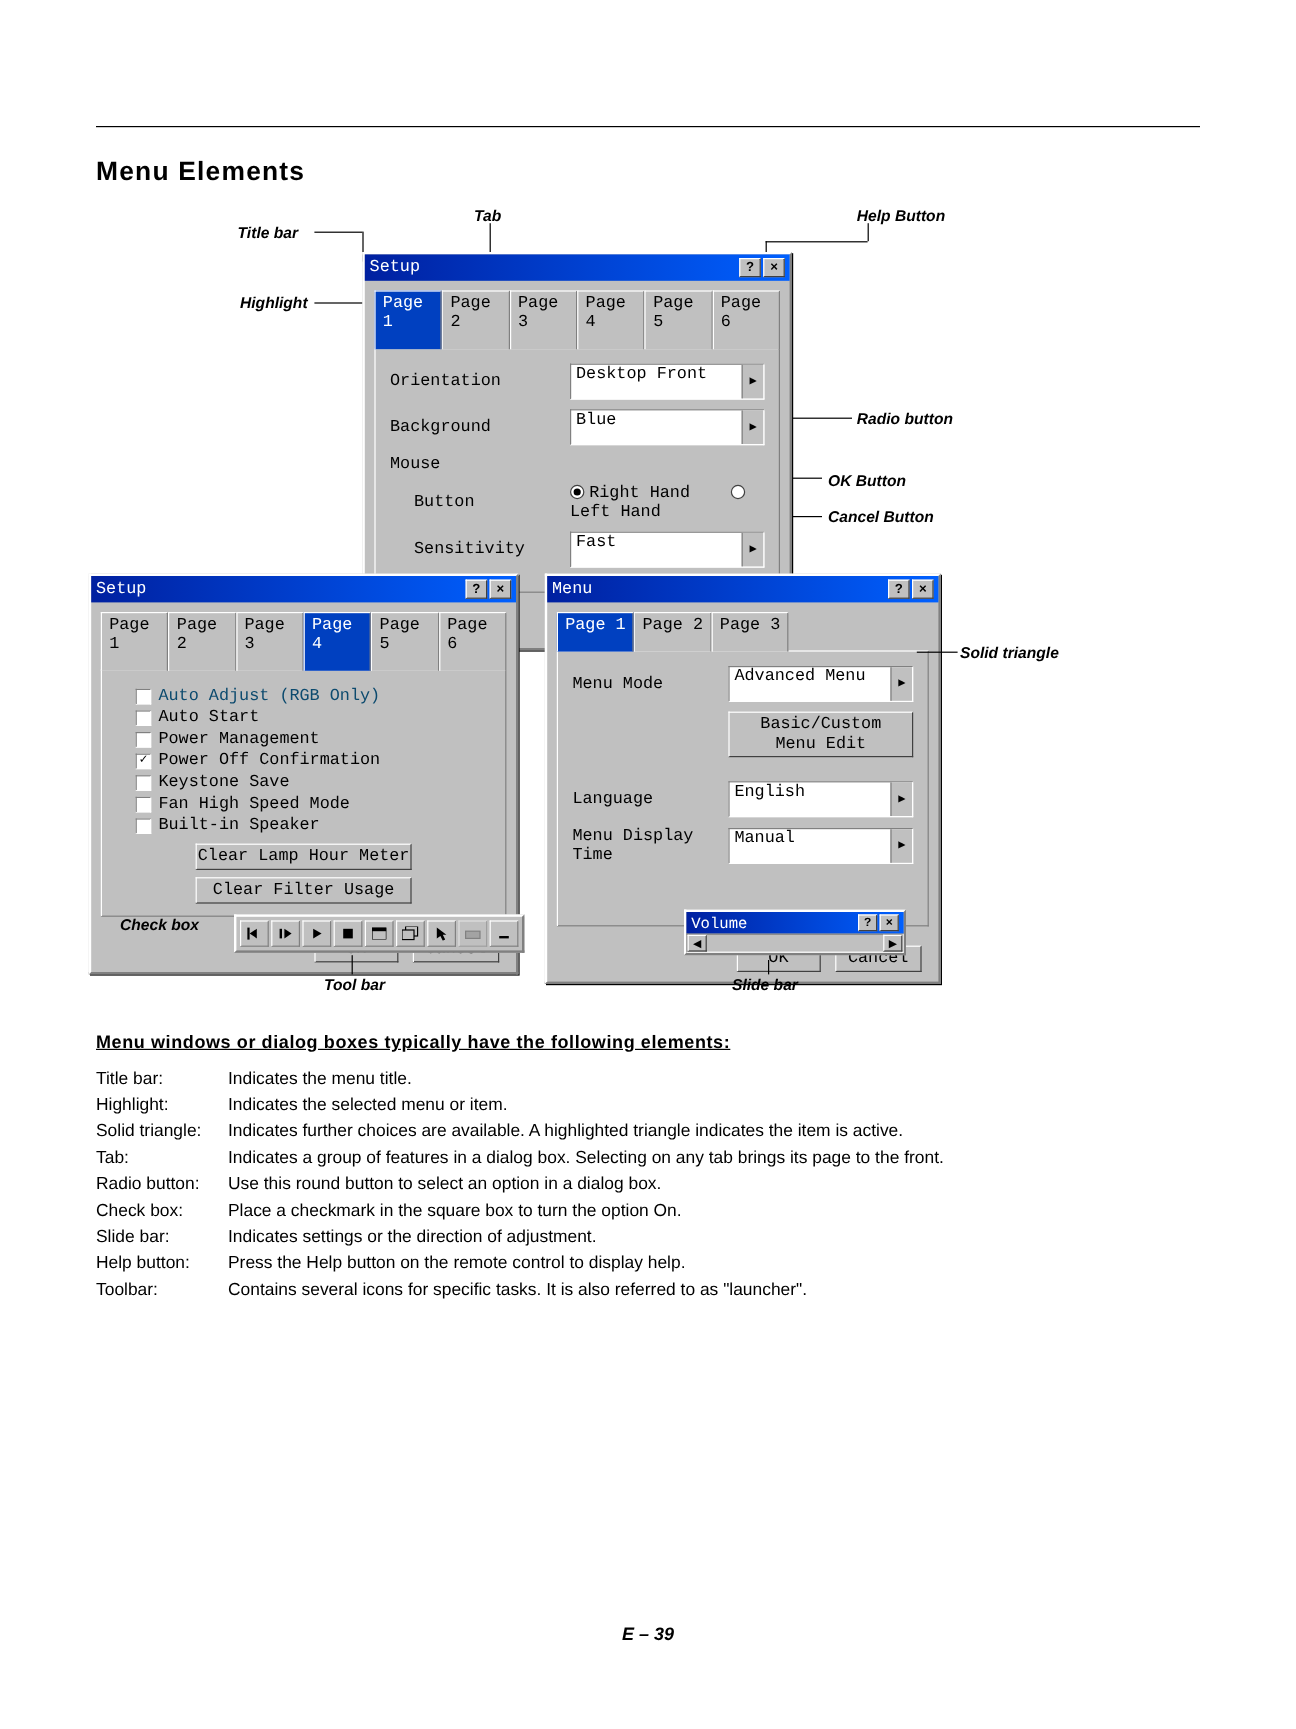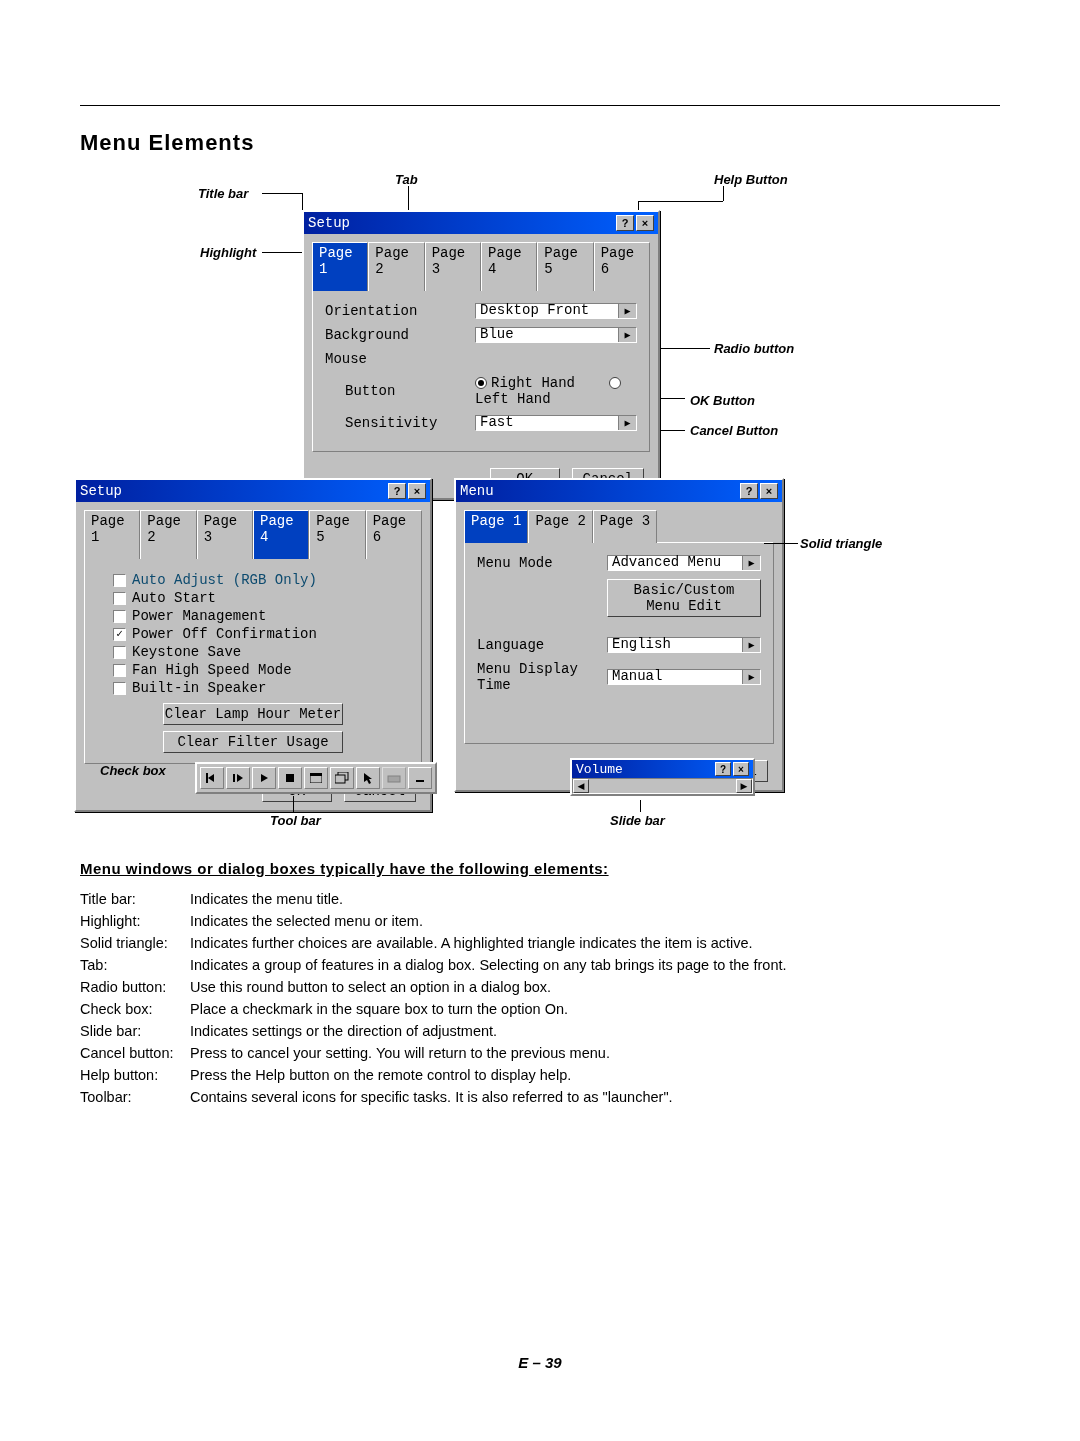--- a/index.html
+++ b/index.html
@@ -12,21 +12,21 @@
   .dialog { position: absolute; background: #c0c0c0; border-top: 2px solid #fff; border-left: 2px solid #fff; border-right: 2px solid #808080; border-bottom: 2px solid #808080; box-shadow: 1px 1px 0 #000; }
   .titlebar { height: 22px; background: linear-gradient(to right, #0020a0, #0060ff); color: #fff; font-family: "Courier New", monospace; font-size: 14px; padding: 2px 4px; display: flex; align-items: center; }
   .titlebar .spacer { flex: 1; }
   .tbtn { width: 18px; height: 16px; background: #c0c0c0; border-top: 1px solid #fff; border-left: 1px solid #fff; border-right: 1px solid #404040; border-bottom: 1px solid #404040; margin-left: 2px; font-size: 11px; color: #000; display: flex; align-items: center; justify-content: center; font-family: Arial; font-weight: bold; }
   .tabrow { display: flex; margin: 8px 8px 0 8px; font-family: "Courier New", monospace; font-size: 14px; }
   .tab { padding: 2px 6px 14px 6px; border-top: 1px solid #fff; border-left: 1px solid #fff; border-right: 1px solid #808080; background: #c0c0c0; position: relative; }
   .tab.sel { background: #0040c0; color: #fff; border-bottom: none; z-index: 2; }
   .tabpanel { margin: -1px 8px 8px 8px; border-top: 1px solid #fff; border-left: 1px solid #fff; border-right: 1px solid #808080; border-bottom: 1px solid #808080; padding: 12px 12px; font-family: "Courier New", monospace; font-size: 14px; }
   .row { display: flex; align-items: center; margin-bottom: 8px; }
   .lbl { width: 150px; color: #000; font-family: "Courier New", monospace; }
-  .combo { flex: 1; display: flex; height: 16px; border-top: 1px solid #808080; border-left: 1px solid #808080; border-right: 1px solid #fff; border-bottom: 1px solid #fff; background: #fff; align-items: flex-end; padding-left: 4px; font-family: "Courier New", monospace; }
+  .combo { flex: 1; display: flex; height: 30px; border-top: 1px solid #808080; border-left: 1px solid #808080; border-right: 1px solid #fff; border-bottom: 1px solid #fff; background: #fff; align-items: flex-start; padding-left: 4px; font-family: "Courier New", monospace; }
   .combo .arrow { width: 18px; height: 100%; background: #c0c0c0; border-left: 1px solid #808080; display: flex; align-items: center; justify-content: center; font-size: 10px; }
   .radio { width: 12px; height: 12px; border-radius: 50%; border: 1px solid #404040; background: #fff; display: inline-flex; align-items: center; justify-content: center; margin-right: 4px; vertical-align: middle; }
   .radio.sel::after { content: ""; width: 6px; height: 6px; border-radius: 50%; background: #000; }
   .btn { display: inline-block; min-width: 70px; padding: 2px 10px; background: #c0c0c0; border-top: 1px solid #fff; border-left: 1px solid #fff; border-right: 1px solid #404040; border-bottom: 1px solid #404040; font-family: "Courier New", monospace; font-size: 14px; text-align: center; margin-left: 8px; }
   .btnrow { text-align: right; padding: 8px 14px; }
   .cb { width: 13px; height: 13px; border-top: 1px solid #808080; border-left: 1px solid #808080; border-right: 1px solid #fff; border-bottom: 1px solid #fff; background: #fff; display: inline-flex; align-items: center; justify-content: center; margin-right: 6px; font-size: 11px; font-weight: bold; vertical-align: middle; }
   .cb.ck::after { content: "✓"; }
   .cblist { margin: 4px 20px; }
   .cblist div { display: flex; align-items: center; font-family: "Courier New", monospace; font-size: 14px; line-height: 18px; }
   .grayed { color: #0c4a6e; }
@@ -338,24 +338,20 @@
       </tr>
   <tr>
         <td class="t">Check box:</td>
         <td>Place a checkmark in the square box to turn the option On.</td>
       </tr>
   <tr>
         <td class="t">Slide bar:</td>
         <td>Indicates settings or the direction of adjustment.</td>
       </tr>
   <tr>
-        <td class="t">Cancel button:</td>
-        <td>Press to cancel your setting. You will return to the previous menu.</td>
-      </tr>
-  <tr>
         <td class="t">Help button:</td>
         <td>Press the Help button on the remote control to display help.</td>
       </tr>
   <tr>
         <td class="t">Toolbar:</td>
         <td>Contains several icons for specific tasks. It is also referred to as "launcher".</td>
       </tr>
 </tbody>
   </table>
 

